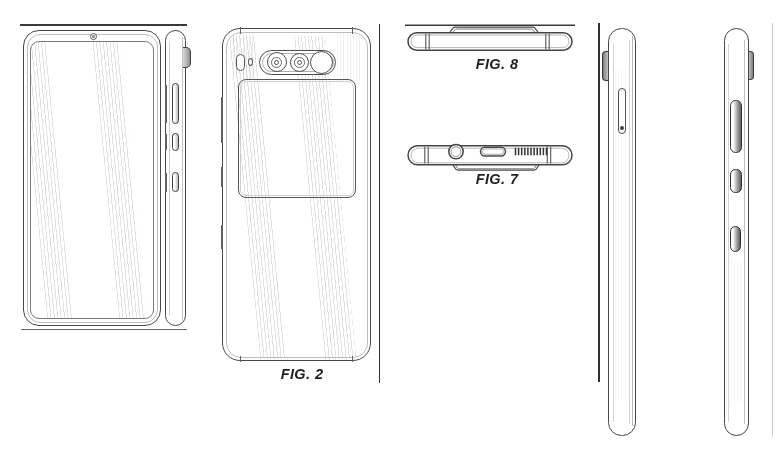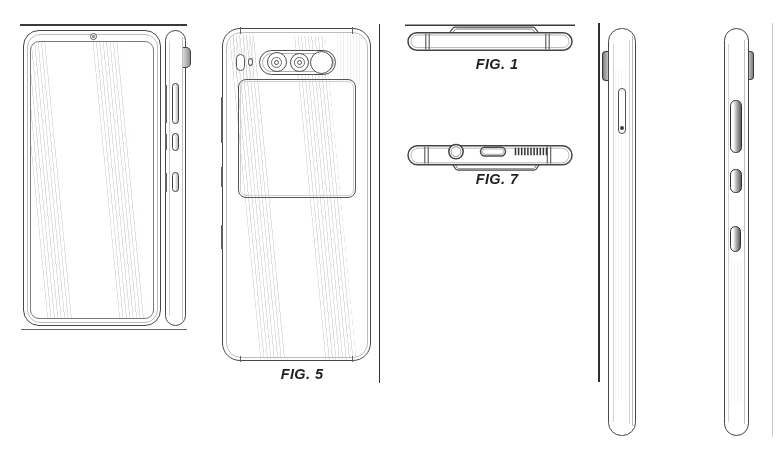--- a/index.html
+++ b/index.html
@@ -83,38 +83,38 @@
 
     <div class="abs circle" style="left:290px;top:52.7px;width:19px;height:19px;border:1.4px solid #4c4c4c;background:#fff;"></div>
     <div class="abs circle" style="left:294.2px;top:57px;width:10.5px;height:10.5px;border:1.2px solid #6a6a6a;"></div>
     <div class="abs circle" style="left:297px;top:59.7px;width:5px;height:5px;border:1.4px solid #585858;"></div>
 
     <div class="abs circle" style="left:310px;top:50.7px;width:23px;height:23px;border:1.9px solid #4c4c4c;background:#fff;"></div>
 
     <div class="abs" style="left:238px;top:79px;width:118px;height:119px;border-radius:8px;border:1.3px solid #565656;"></div>
     <div class="abs" style="left:240.2px;top:81.2px;width:113.6px;height:114.6px;border-radius:6px;border:1px solid #cfcfcf;"></div>
 
-    <div class="fig-label" style="left:252px;top:366px;width:100px;">FIG. 5</div>
+    <div class="fig-label" style="left:252px;top:366px;width:100px;">FIG. 2</div>
   </div>
 
   <div class="abs" style="left:378.5px;top:24px;width:1.8px;height:359px;background:#303030;"></div>
 
   <div>
     <svg class="abs" style="left:405px;top:24px;" width="170" height="32" viewBox="0 0 170 32">
       <line x1="0" y1="1.2" x2="170" y2="1.2" stroke="#3a3a3a" stroke-width="1.6"></line>
       <path d="M 43.5 10 L 48 4.1 Q 48.8 3.2 50.2 3.2 H 127.8 Q 129.2 3.2 130 4.1 L 134.5 10" fill="#fff" stroke="#4a4a4a" stroke-width="1.2"></path>
       <path d="M 46.8 10 L 50.2 5.5 Q 50.7 5 51.6 5 H 126.4 Q 127.3 5 127.8 5.5 L 131.2 10" fill="none" stroke="#6a6a6a" stroke-width="0.9"></path>
       <rect x="3" y="8.8" width="164" height="17.4" rx="8.7" fill="#fff" stroke="#454545" stroke-width="1.5"></rect>
       <rect x="6" y="11" width="158" height="12.6" rx="6.3" fill="none" stroke="#b0b0b0" stroke-width="0.9"></rect>
       <line x1="20.8" y1="9.5" x2="20.8" y2="25.5" stroke="#555" stroke-width="1.1"></line>
       <line x1="24.2" y1="9.5" x2="24.2" y2="25.5" stroke="#555" stroke-width="1.1"></line>
       <line x1="140.8" y1="9.5" x2="140.8" y2="25.5" stroke="#555" stroke-width="1.1"></line>
       <line x1="144.2" y1="9.5" x2="144.2" y2="25.5" stroke="#555" stroke-width="1.1"></line>
     </svg>
-    <div class="fig-label" style="left:412px;top:56px;width:170px;">FIG. 1</div>
+    <div class="fig-label" style="left:412px;top:56px;width:170px;">FIG. 8</div>
   </div>
 
   <div>
     <svg class="abs" style="left:405px;top:142px;" width="170" height="33" viewBox="0 0 170 33">
       <path d="M 47 21.5 L 50.8 27.2 Q 51.6 28.1 53 28.1 H 129 Q 130.4 28.1 131.2 27.2 L 135 21.5" fill="#fff" stroke="#4a4a4a" stroke-width="1.2"></path>
       <path d="M 49.5 21.5 L 52.6 26.2 Q 53.2 26.8 54.2 26.8 H 127.8 Q 128.8 26.8 129.4 26.2 L 132.5 21.5" fill="none" stroke="#6a6a6a" stroke-width="0.9"></path>
       <rect x="3" y="3.8" width="164" height="19" rx="9.5" fill="#fff" stroke="#454545" stroke-width="1.5"></rect>
       <rect x="6" y="6.2" width="158" height="14.6" rx="7.3" fill="none" stroke="#b0b0b0" stroke-width="0.9"></rect>
       <line x1="19.8" y1="4.8" x2="19.8" y2="21.5" stroke="#555" stroke-width="1.1"></line>
       <line x1="23.2" y1="4.8" x2="23.2" y2="21.5" stroke="#555" stroke-width="1.1"></line>

